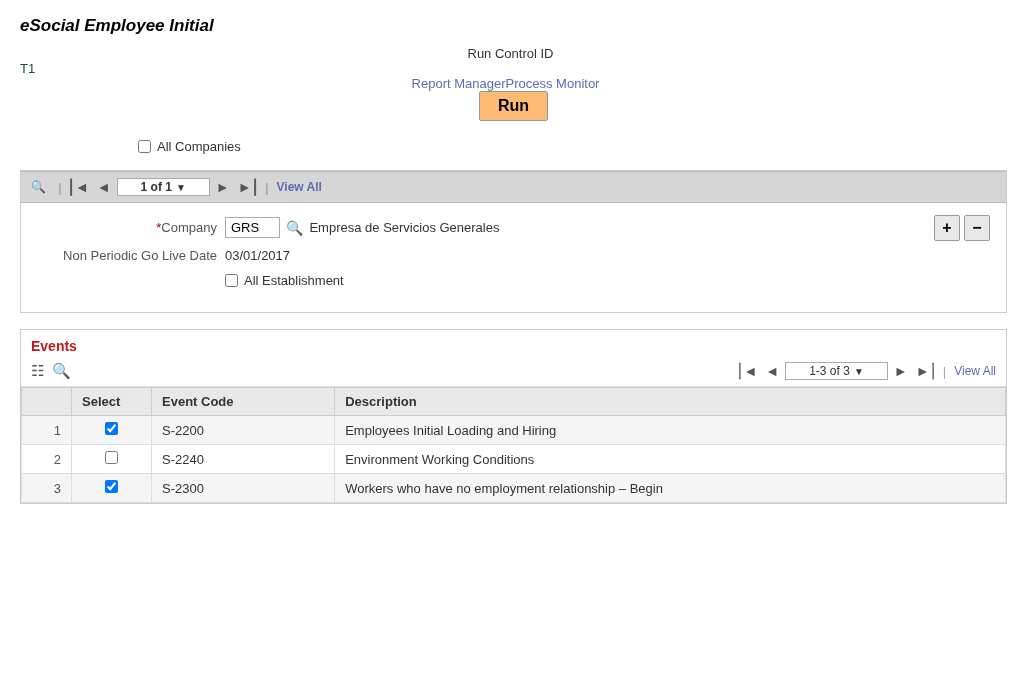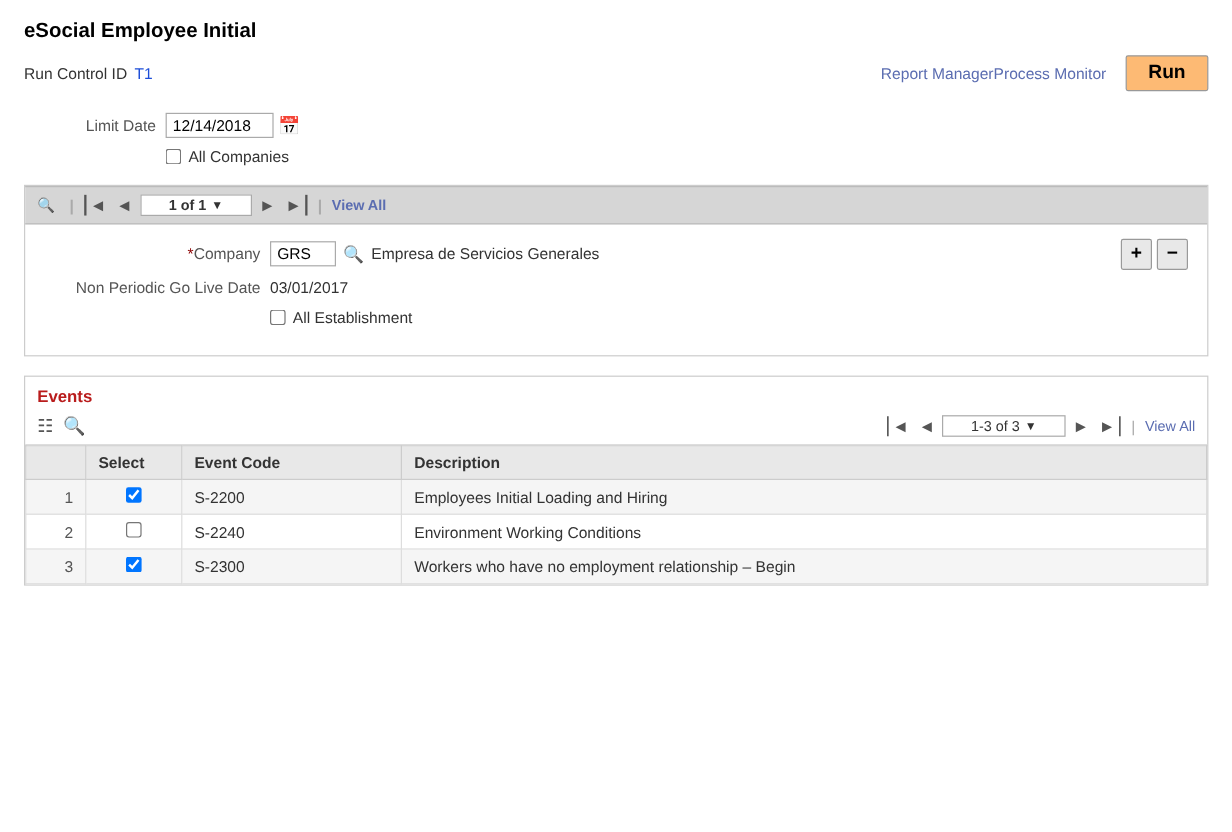--- a/index.html
+++ b/index.html
@@ -8,25 +8,27 @@
       font-size: 13px;
       color: #333;
       background: #fff;
       padding: 16px 20px;
     }
     h1.page-title {
       font-size: 17px;
       font-weight: bold;
       color: #000;
       margin-bottom: 10px;
+      font-style: italic;
     }
     .top-bar {
       display: flex;
       align-items: center;
       margin-bottom: 18px;
+      flex-direction: column;
     }
     .run-control-label {
       color: #333;
       margin-right: 6px;
     }
     .top-links {
       display: flex;
       align-items: center;
       margin-right: 16px;
     }
@@ -264,34 +266,29 @@
       font-size: 13px;
     }
   </style>
 </head>
 <body>
 
 <h1 class="page-title">eSocial Employee Initial</h1>
 
 <div class="top-bar">
   <span class="run-control-label">Run Control ID</span>
-  <span style="margin-right:6px; color:#1d4ed8; font-weight:normal; margin-right:auto;">T1</span>
+  <span style="margin-right:6px; color:#14532d; font-weight:normal; margin-right:auto;">T1</span>
   <div class="top-links">
     <a href="#">Report Manager</a>
     <a href="#">Process Monitor</a>
   </div>
   <button class="run-button">Run</button>
 </div>
 
 <div class="form-section">
-  <div class="field-row">
-    <span class="field-label">Limit Date</span>
-    <input class="date-input" type="text" value="12/14/2018" style="">
-    <span class="calendar-icon">📅</span>
-  </div>
   <div class="checkbox-row">
     <input type="checkbox" style="">
     <label>All Companies</label>
   </div>
 </div>
 
 <div class="company-section">
   <div class="section-header">
     <span class="section-nav">
       <span class="section-search-icon">🔍</span>

